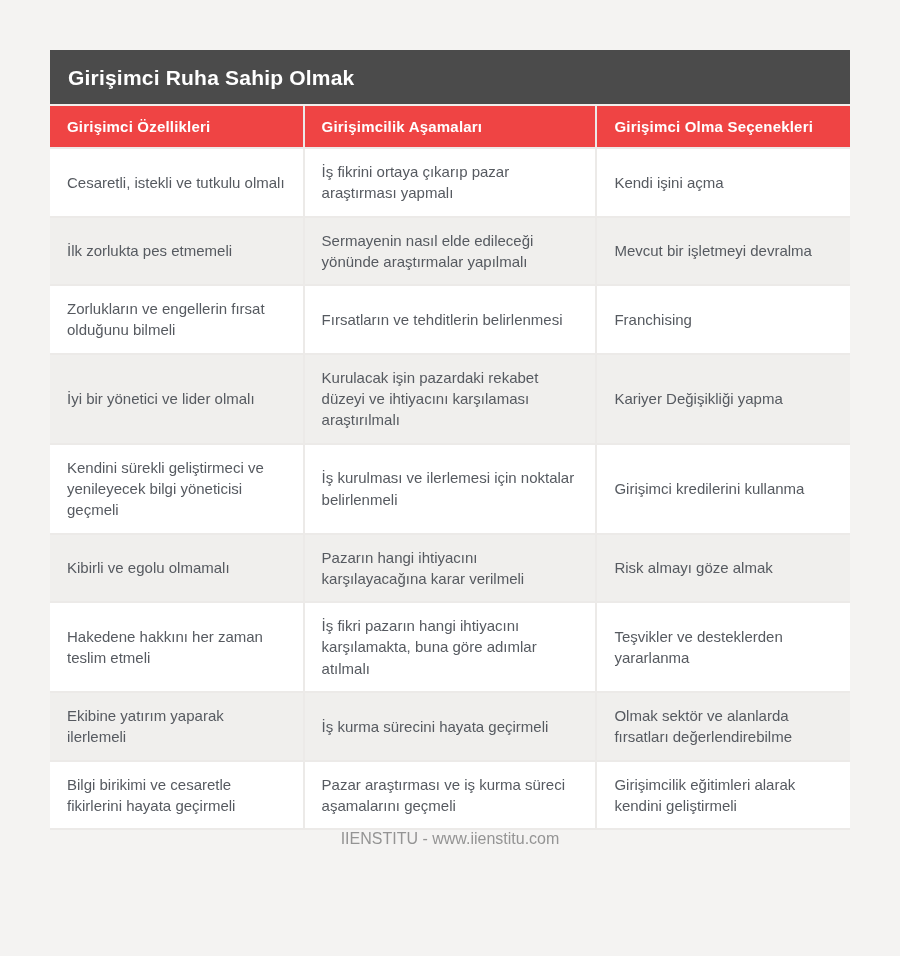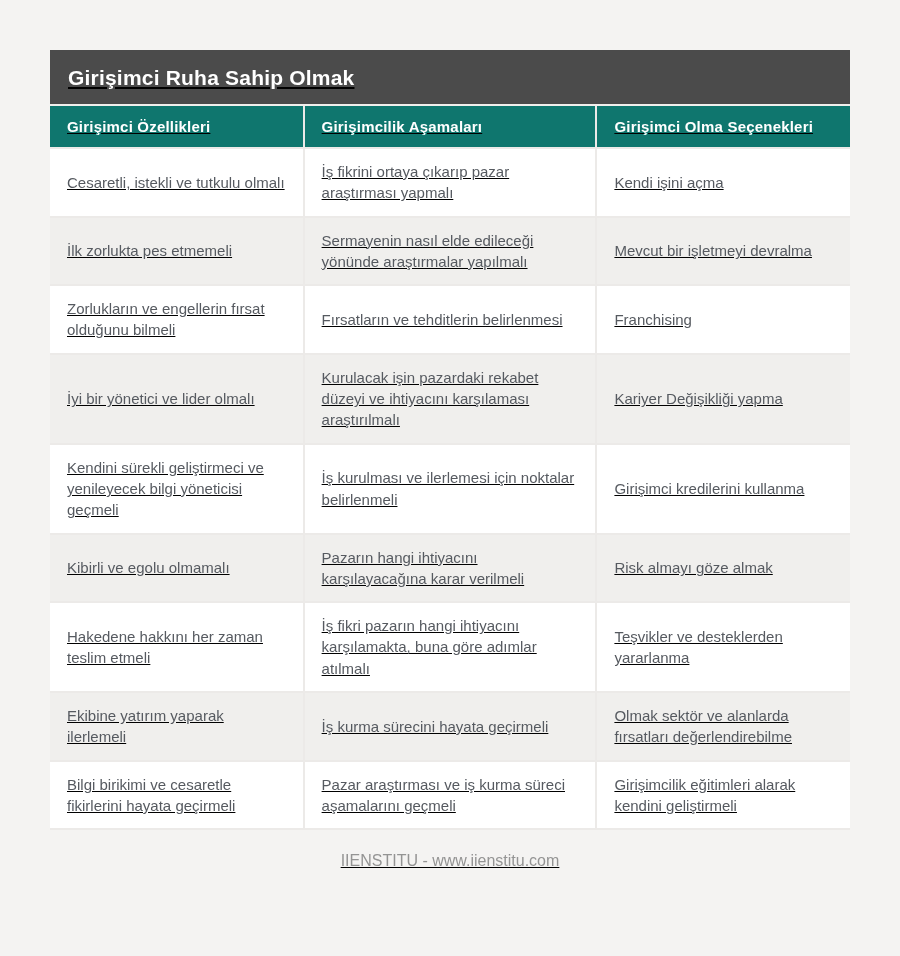--- a/index.html
+++ b/index.html
@@ -7,21 +7,20 @@
   html, body {
     width: 900px;
     height: 956px;
     background: #f4f3f2;
     font-family: "Liberation Sans", sans-serif;
     overflow: hidden;
   }
 
   .content {
     padding: 50px 50px 0 50px;
-    text-decoration: underline;
   }
 
   .card {
     width: 800px;
   }
 
   .title-bar {
     background: #4b4b4b;
     color: #ffffff;
     font-size: 21px;
@@ -35,21 +34,21 @@
     width: 100%;
     border-collapse: collapse;
     table-layout: fixed;
   }
 
   col.c1 { width: 31.7%; }
   col.c2 { width: 36.6%; }
   col.c3 { width: 31.7%; }
 
   table.data-table th {
-    background: #0f766e;
+    background: #ef4444;
     color: #ffffff;
     font-size: 15px;
     font-weight: bold;
     text-align: left;
     padding: 12px 17px;
     letter-spacing: 0.2px;
   }
 
   table.data-table th + th,
   table.data-table td + td {
@@ -71,21 +70,20 @@
   }
 
   table.data-table tbody tr:last-child td {
     border-bottom: 2px solid #eceae8;
   }
 
   .footer {
     text-align: center;
     color: #949494;
     font-size: 16px;
-    margin-top: 22px;
   }
 </style>
 </head>
 <body>
 
 <div class="content">
   <div class="card">
 
     <div class="title-bar">Girişimci Ruha Sahip Olmak</div>
 

